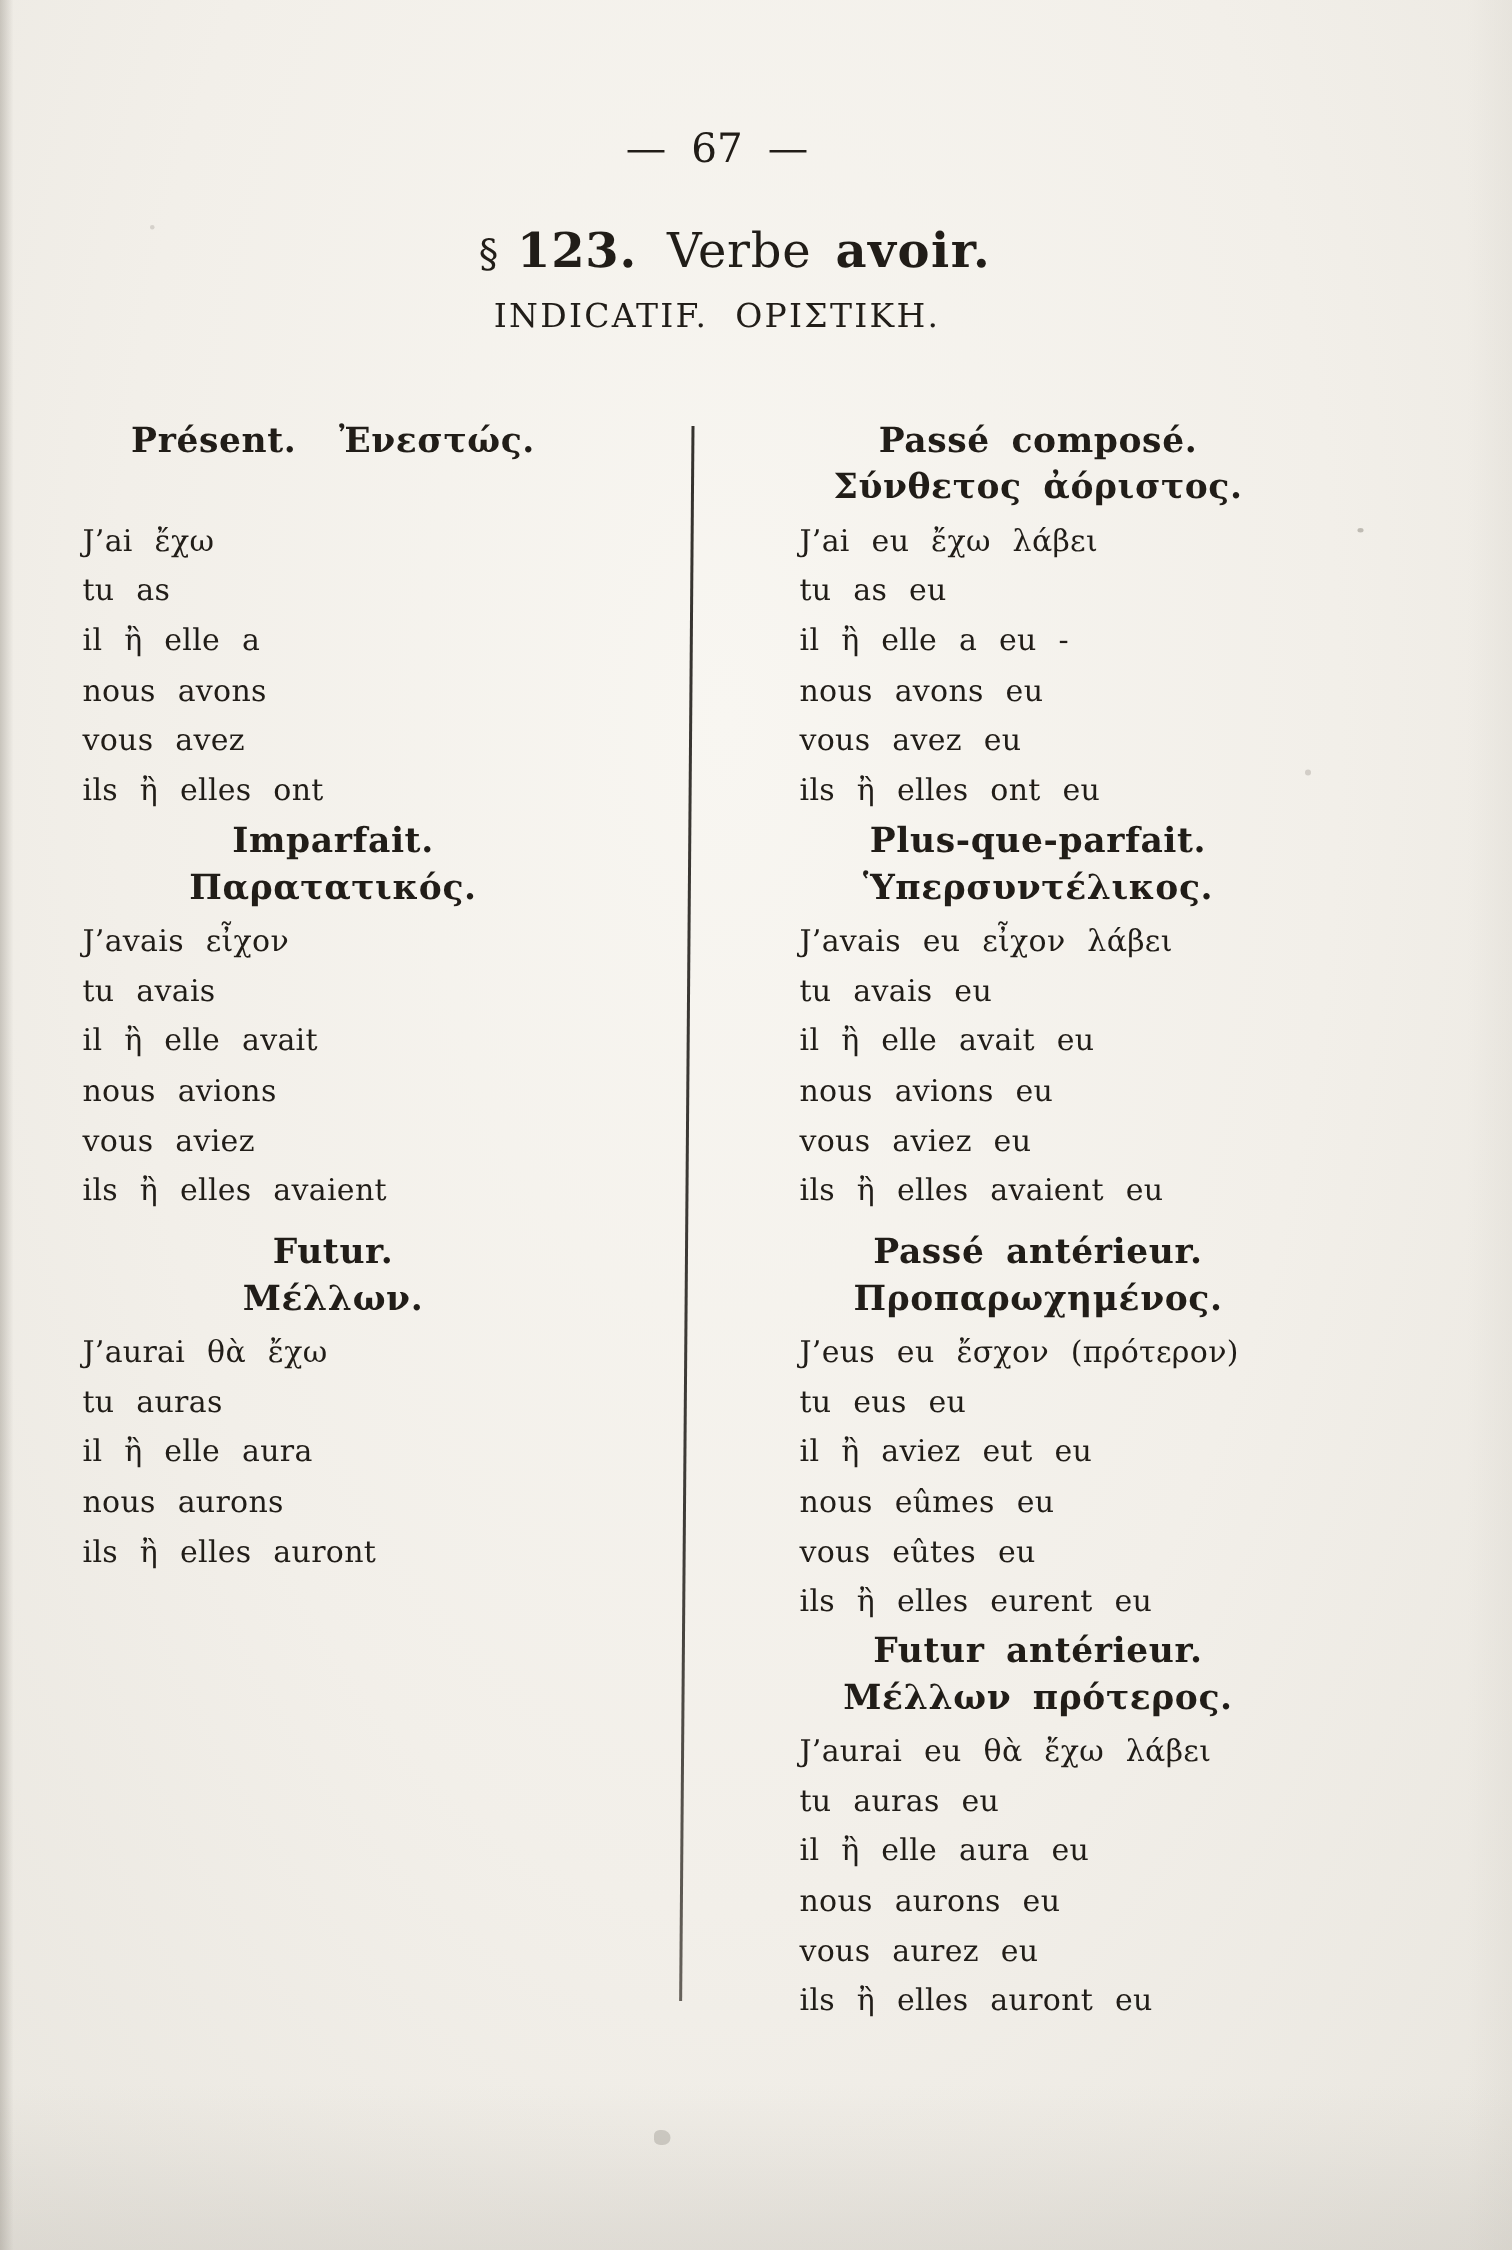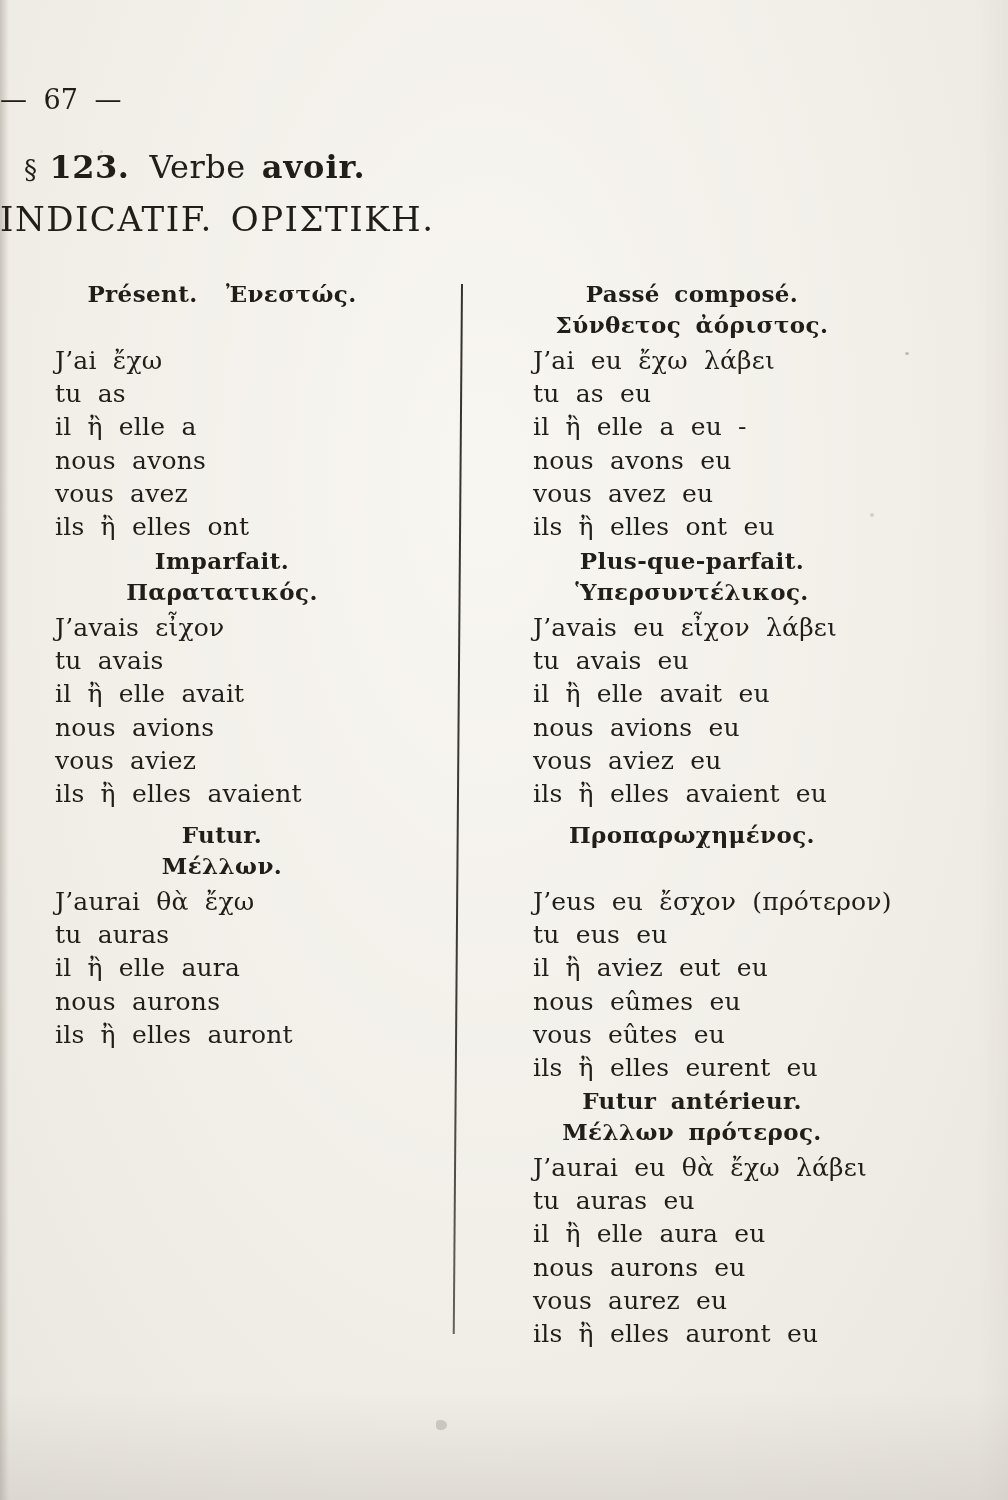--- a/index.html
+++ b/index.html
@@ -11,28 +11,28 @@
     color:#211d18;
     font-family:"DejaVu Serif", serif;
     background:
       linear-gradient(90deg, rgba(168,163,154,.55) 0px, rgba(168,163,154,0) 9px),
       linear-gradient(0deg, rgba(196,192,184,.38) 0px, rgba(196,192,184,0) 110px),
       linear-gradient(270deg, rgba(210,206,198,.25) 0px, rgba(210,206,198,0) 30px),
       radial-gradient(ellipse at 48% 32%, #f8f6f1 0%, #f2efe9 55%, #e9e6df 100%);
   }
 
   
-  .header{position:absolute;top:0;left:0;width:924px;}
+  .header{position:absolute;top:0;left:16px;width:924px;text-align:center;}
   .page-number{margin-top:84px;font-size:27px;word-spacing:8px;}
   .doc-title{margin-top:33px;font-size:32px;letter-spacing:.5px;padding-left:24px;}
   .doc-title .sec-mark{font-size:26px;margin-right:12px;}
   .doc-title .sec-num{font-weight:700;margin-right:20px;}
   .doc-title .t-word{margin-right:16px;}
   .doc-title .t-verb{font-weight:700;letter-spacing:1px;}
-  .subtitle{margin-top:13px;font-size:34px;letter-spacing:1.5px;}
+  .subtitle{margin-top:13px;font-size:22px;letter-spacing:1.5px;}
   .subtitle .s-gr{margin-left:18px;}
 
   
   .col{position:absolute;top:278px;}
   .col-left{left:55px;width:405px;}
   .col-right{left:533px;width:450px;}
 
   .section{height:267px;}
   .section:nth-of-type(2){height:274px;}
   .section:nth-of-type(3){height:266px;}
@@ -44,21 +44,21 @@
     font-weight:700;font-size:23px;line-height:31px;
     letter-spacing:.4px;word-spacing:6px;
   }
   .col-left  .section-title{width:334px;}
   .col-right .section-title{width:318px;}
   .t-fr,.t-gr{display:block;}
   .one-line .t-fr,.one-line .t-gr{display:inline;}
   .one-line .t-gr{margin-left:14px;}
 
   .line{
-    font-size:25px;line-height:33.2px;
+    font-size:20px;line-height:33.2px;
     word-spacing:8px;letter-spacing:.2px;
     white-space:nowrap;
   }
 
   
   .divider{
     position:absolute;left:461px;top:284px;
     width:2px;height:1050px;
     background:linear-gradient(0deg,#57524b 0%,#2a2723 30%,#201d19 100%);
     transform:rotate(0.45deg);transform-origin:top center;
@@ -155,20 +155,21 @@
       <div class="line">J’avais eu εἶχον λάβει</div>
       <div class="line">tu avais eu</div>
       <div class="line">il ἢ elle avait eu</div>
       <div class="line">nous avions eu</div>
       <div class="line">vous aviez eu</div>
       <div class="line">ils ἢ elles avaient eu</div>
     </div>
 
     <div class="section">
       <div class="section-title">
+        <span class="t-fr">Passé antérieur.</span>
         <span class="t-gr">Προπαρωχημένος.</span>
       </div>
       <div class="line">J’eus eu ἔσχον (πρότερον)</div>
       <div class="line">tu eus eu</div>
       <div class="line">il ἢ aviez eut eu</div>
       <div class="line">nous eûmes eu</div>
       <div class="line">vous eûtes eu</div>
       <div class="line">ils ἢ elles eurent eu</div>
     </div>
 

